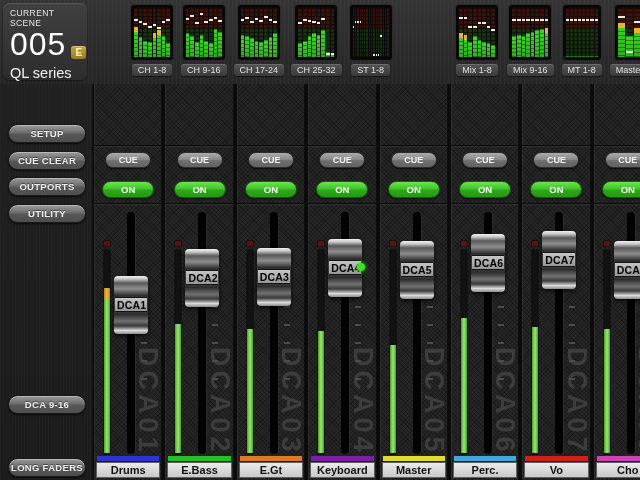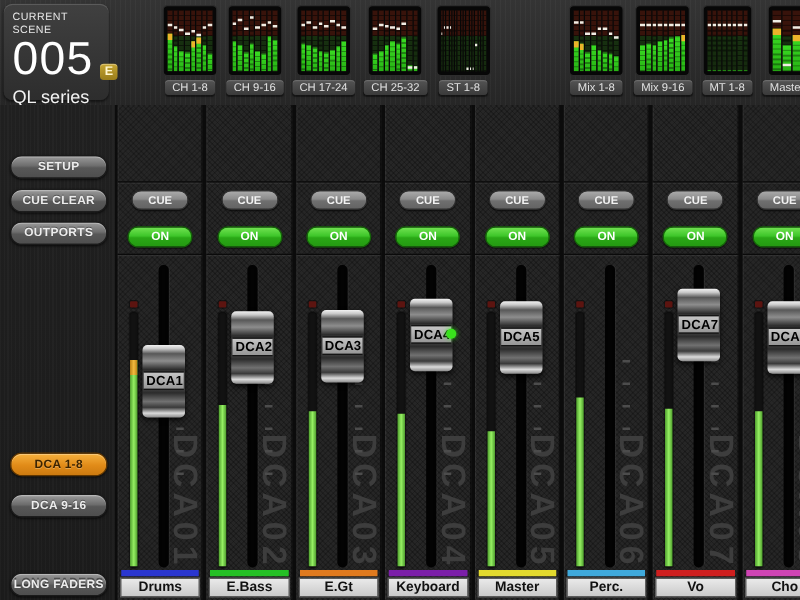--- a/index.html
+++ b/index.html
@@ -10,21 +10,21 @@
   .topbar{position:absolute;left:0;top:0;width:640px;height:84px;
     background-image:repeating-linear-gradient(90deg,rgba(255,255,255,.03) 0 1px,rgba(0,0,0,0) 1px 4px),
                      linear-gradient(#343434,#262626);
     border-bottom:1px solid #000;}
   .scene{position:absolute;left:3px;top:3px;width:84px;height:77px;border-radius:7px;
     background:linear-gradient(#404040,#2d2d2d);
     box-shadow:inset 0 1px 0 rgba(255,255,255,.14),0 1px 2px rgba(0,0,0,.5);
     padding:5px 0 0 7px;box-sizing:border-box;}
   .scene-label{font-size:8.5px;color:#e8e8e8;letter-spacing:.4px;}
   .scene-row{display:flex;align-items:flex-end;gap:5px;}
-  .scene-number{font-size:37px;line-height:1.05;color:#fff;letter-spacing:1px;}
+  .scene-number{font-size:32px;line-height:1.05;color:#fff;letter-spacing:1px;}
   .scene-badge{font-size:10px;font-weight:bold;color:#fff6cc;background:linear-gradient(#c7a632,#997d1a);
     border-radius:3px;padding:1px 4px;margin-bottom:3px;box-shadow:inset 0 1px 0 rgba(255,255,255,.3);}
   .scene-series{font-size:14.5px;color:#f2f2f2;margin-top:3px;}
 
   .mgroup{position:absolute;top:4px;display:flex;}
   .mgroup.left{left:94px;gap:7px;margin-left:36px;}
   .mgroup.right{left:455px;gap:8px;}
   .mcol{display:flex;flex-direction:column;align-items:center;gap:3px;}
   .mbox{height:57px;width:44px;box-sizing:border-box;background:#070707;border:1px solid #2c2c2c;
     border-radius:4px;display:flex;gap:1px;padding:3px;}
@@ -480,21 +480,21 @@
           </div>
           <div class="mchip">Master</div>
         </div>
       </div>
   </div>
 
   <div class="sidebar" id="sidebar">
       <div class="sbtn" style="top: 40px;">SETUP</div>
       <div class="sbtn" style="top: 67px;">CUE CLEAR</div>
       <div class="sbtn" style="top: 93px;">OUTPORTS</div>
-      <div class="sbtn orange" style="top: 278px;">DCA 1-8</div>
+      <div class="sbtn" style="top: 120px;">UTILITY</div>
       <div class="sbtn" style="top: 311px;">DCA 9-16</div>
       <div class="sbtn" style="top: 374px;">LONG FADERS</div>
     </div>
 
   <div class="strips" id="strips">
       <div class="strip">
     <div class="divider d1"></div>
     <div class="divider d2"></div>
     <div class="cue">CUE</div>
     <div class="on">ON</div>
@@ -621,20 +621,23 @@
     <div class="mtrack">
       <div class="mfill" style="height: 135px;"></div>
     </div>
     <div class="ftrack"></div>
     <div class="tick" style="top: 204px;"></div>
         <div class="tick" style="top: 222px;"></div>
         <div class="tick" style="top: 240px;"></div>
         <div class="tick" style="top: 258px;"></div>
         <div class="tick" style="top: 276px;"></div>
         <div class="tick" style="top: 294px;"></div>
+        <div class="knob" style="top: 150px;">
+      <div class="klabel">DCA6</div>
+    </div>
     <div class="cstripe" style="background: rgb(63, 169, 220);"></div>
     <div class="nbox">Perc.</div>
   </div>
       <div class="strip">
     <div class="divider d1"></div>
     <div class="divider d2"></div>
     <div class="cue">CUE</div>
     <div class="on">ON</div>
     <div class="ghost">DCA07</div>
     <div class="mled"></div>

